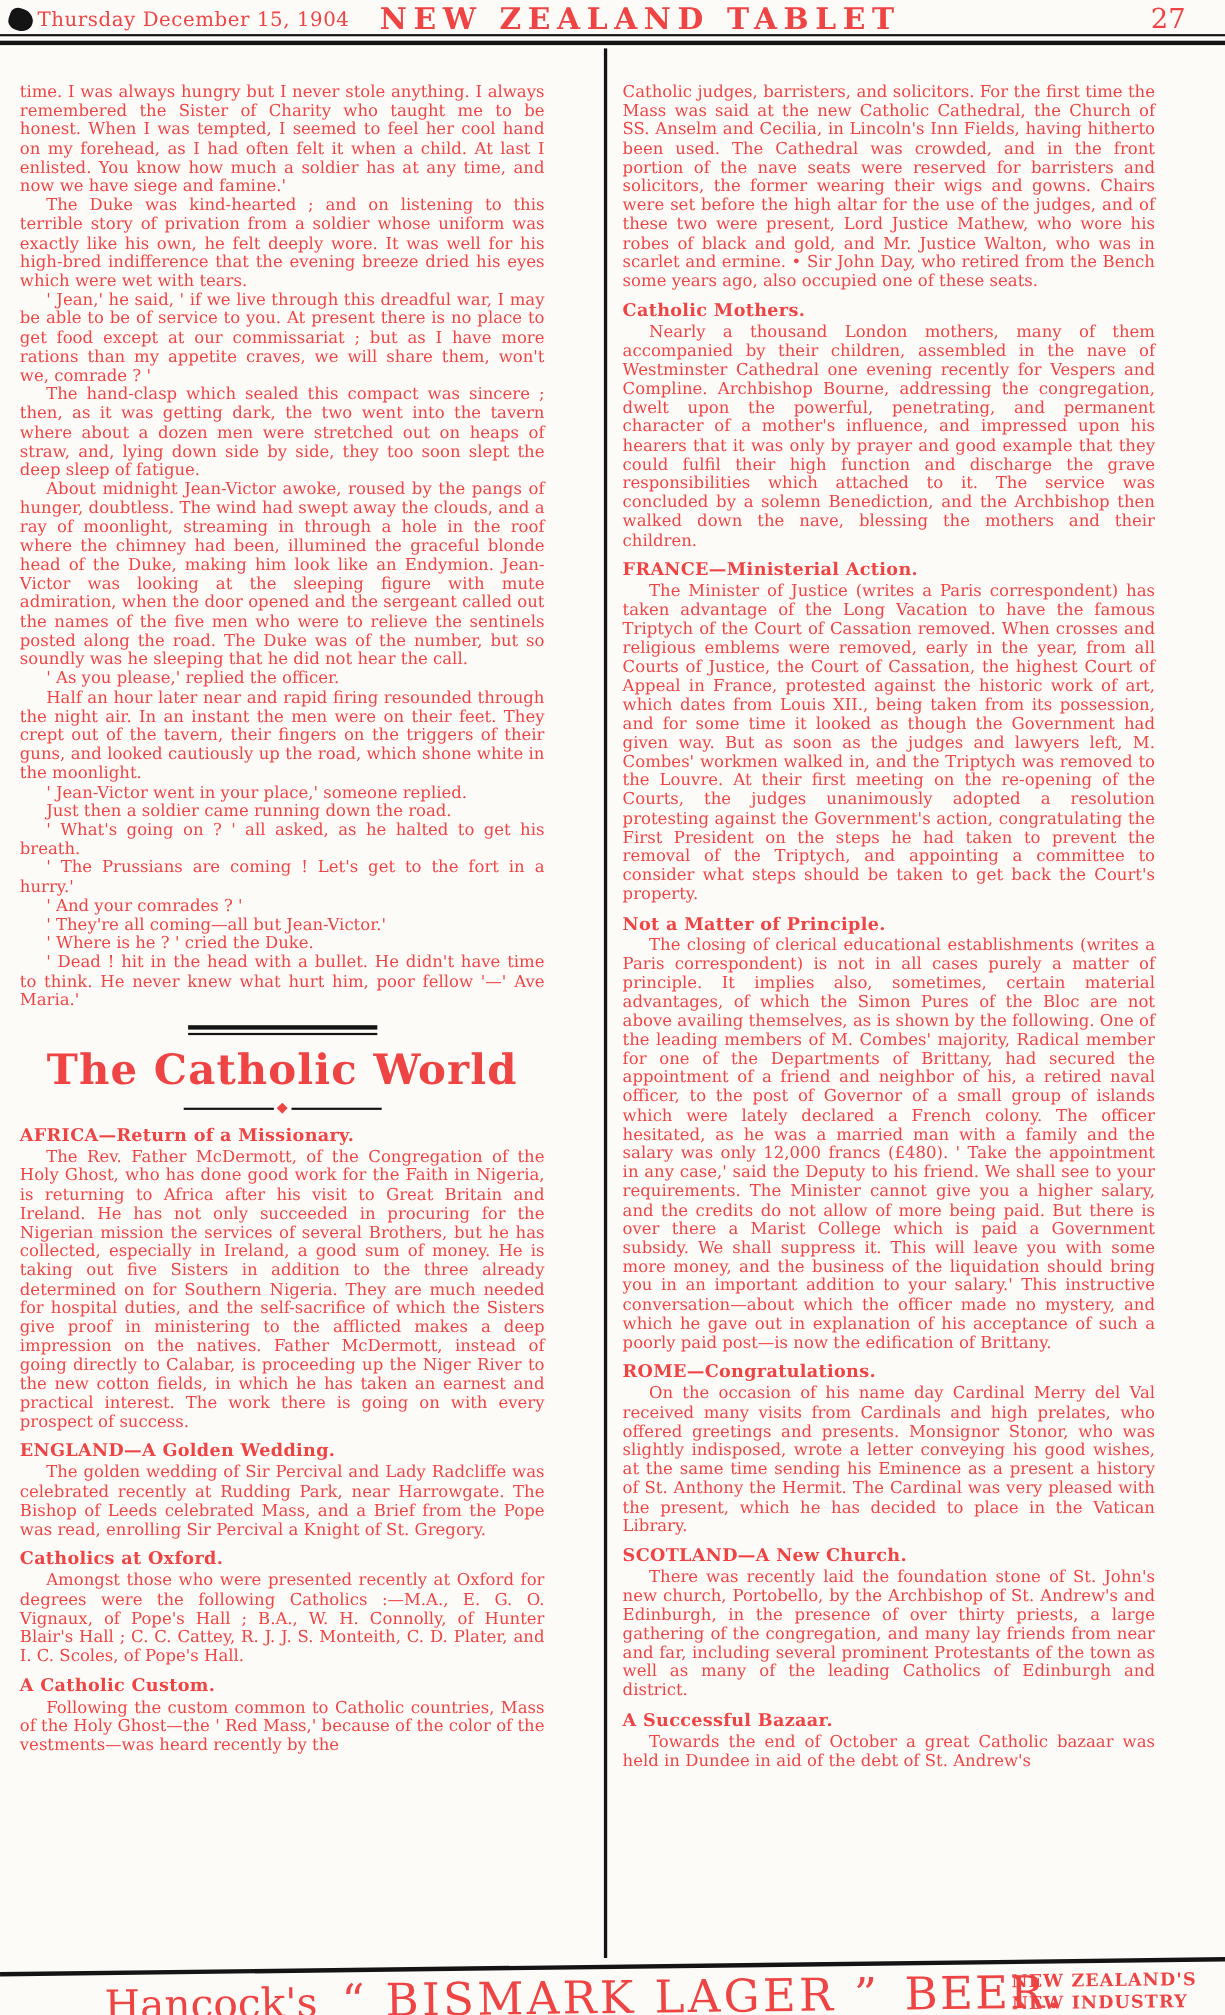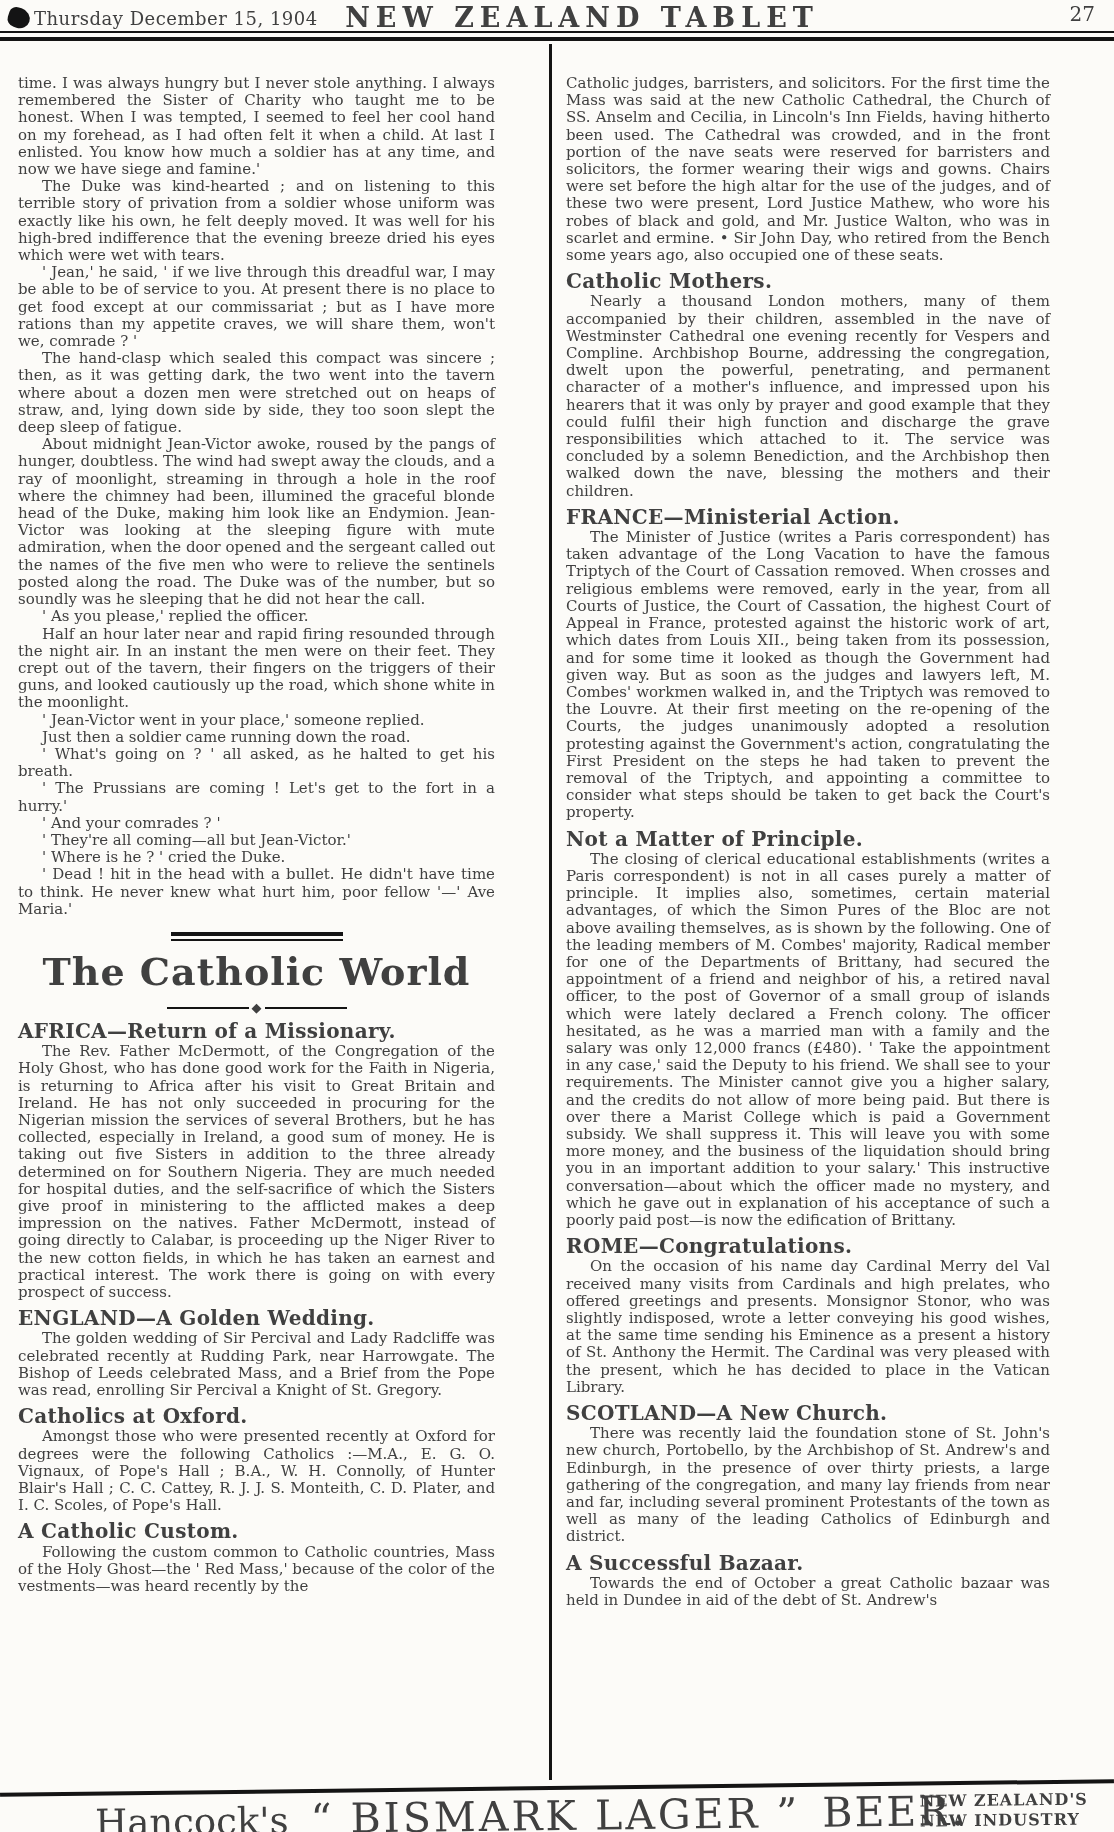--- a/index.html
+++ b/index.html
@@ -1,47 +1,47 @@
 <!DOCTYPE html>
 <html><head>
 <meta charset="utf-8">
 <style>
   html,body { margin:0; padding:0; background:#d8d6d0; }
   .page {
     position:relative; width:1114px; height:1832px;
-    background:#fcfbf8; color:#404040;
+    background:#fcfbf8; color:#ef4444;
     font-family:"DejaVu Serif", serif;
     overflow:hidden; margin:0 auto;
   }
   
   .hdr-date { position:absolute; left:34px; top:8px; font-size:18px; letter-spacing:0.5px; white-space:nowrap; }
   .ink-blot { position:absolute; left:8px; top:8px; width:22px; height:20px; background:#141414;
               border-radius:40% 60% 55% 45%; transform:rotate(18deg); }
   .hdr-masthead { position:absolute; left:0; top:2px; width:1092px; text-align:center;
                   font-size:27px; font-weight:bold; letter-spacing:6px;padding-left:36px; }
-  .hdr-pagenum { position:absolute; right:19px; top:2px; font-size:20px; }
+  .hdr-pagenum { position:absolute; right:36px; top:2px; font-size:25px; }
   .hdr-rule1 { position:absolute; left:0; top:31px; width:1114px; height:2px; background:#141414; }
   .hdr-rule2 { position:absolute; left:0; top:37px; width:1114px; height:4px; background:#141414; }
   
   .col { position:absolute; top:50px; font-size:15px; line-height:17.2px; text-align:justify; }
   .col-left  { left:18px;  width:477px; }
   .col-right { left:566px; width:484px; }
   .col-divider { position:absolute; left:549px; top:44px; width:3px; height:1736px; background:#141414; }
   p { margin:0; text-indent:24px; }
   p.noindent { text-indent:0;margin-top:25px; }
   
   .double-rule { width:172px; margin:14px auto 8px; height:3px;
                  border-top:4px solid #141414; border-bottom:2px solid #141414; }
   .world-heading { text-align:center; font-size:38px; line-height:46px; font-weight:bold;
                    letter-spacing:1px; margin:0; text-indent:0; }
   .diamond-rule { display:flex; align-items:center; width:180px; margin:8px auto 10px; }
   .diamond-rule .bar { flex:1; height:2px; background:#141414; }
   .diamond-rule .diamond { font-size:13px; line-height:10px; padding:0 3px; }
   
-  .art-head { font-size:20px; font-weight:bold; letter-spacing:0.3px;
+  .art-head { font-size:16px; font-weight:bold; letter-spacing:0.3px;
               margin:9px 0 3px; text-indent:0; text-align:left; }
   
   .footer-rule { position:absolute; left:0; top:1786px; width:1114px; height:4px;
                  background:#141414; transform:rotate(-0.7deg); }
   .footer { position:absolute; left:0; top:1792px; width:1114px; transform:rotate(-0.7deg); }
   .footer-ad { display:flex; align-items:baseline; justify-content:flex-start;
                padding-left:95px; gap:22px; white-space:nowrap; }
   .ad-brand   { font-size:37px; }
   .ad-product { font-size:41px; letter-spacing:3px; font-weight:500; }
   .ad-beer    { font-size:41px; letter-spacing:2px; }
@@ -57,21 +57,21 @@
   <div class="hdr-date">Thursday December 15, 1904</div>
   <div class="hdr-masthead">NEW ZEALAND TABLET</div>
   <div class="hdr-pagenum">27</div>
   <div class="hdr-rule1"></div>
   <div class="hdr-rule2"></div>
 
   <div class="col-divider"></div>
 
   <div class="col col-left">
     <p class="noindent">time.  I was always hungry but I never stole anything. I always remembered the Sister of Charity who taught me to be honest.  When I was tempted, I seemed to feel her cool hand on my forehead, as I had often felt it when a child.  At last I enlisted.  You know how much a soldier has at any time, and now we have siege and famine.'</p>
-    <p>The Duke was kind-hearted ;  and on listening to this terrible story of privation from a soldier whose uniform was exactly like his own, he felt deeply moved.  It was well for his high-bred indifference that the evening breeze dried his eyes which were wet with tears.</p>
+    <p>The Duke was kind-hearted ;  and on listening to this terrible story of privation from a soldier whose uniform was exactly like his own, he felt deeply wore.  It was well for his high-bred indifference that the evening breeze dried his eyes which were wet with tears.</p>
     <p>' Jean,'  he said, ' if we live through this  dreadful war, I may be able to be of service to you.  At present there is no place to get food except at our commissariat ;  but as I have more rations than my appetite craves, we will share them, won't we, comrade ? '</p>
     <p>The hand-clasp which sealed this compact was sincere ;  then, as it was getting dark, the two went into the tavern where about a dozen men were stretched out on heaps of straw, and, lying down side by side, they too soon slept the deep sleep of fatigue.</p>
     <p>About midnight Jean-Victor awoke, roused by the pangs of hunger, doubtless.  The wind had swept away the clouds, and a ray of moonlight, streaming in through a hole in the roof where the chimney had been, illumined the graceful blonde head of the Duke, making him look like an Endymion.  Jean-Victor was looking at the sleeping figure with mute admiration, when the door opened and the sergeant called out the names of the five men who were to relieve the sentinels posted along the road.  The Duke was of the number, but so soundly was he sleeping that he did not hear the call.</p>
     <p>' As you please,' replied the officer.</p>
     <p>Half an hour later near and rapid firing resounded through the night air.  In an instant the men were on their feet.  They crept out of the tavern, their fingers on the triggers of their guns, and looked cautiously up the road, which shone white in the moonlight.</p>
     <p>' Jean-Victor went in your place,' someone replied.</p>
     <p>Just then a soldier came running down the road.</p>
     <p>' What's going on ? ' all asked, as he halted to get his breath.</p>
     <p>' The Prussians are coming !  Let's get to the fort in a hurry.'</p>
     <p>' And your comrades ? '</p>

